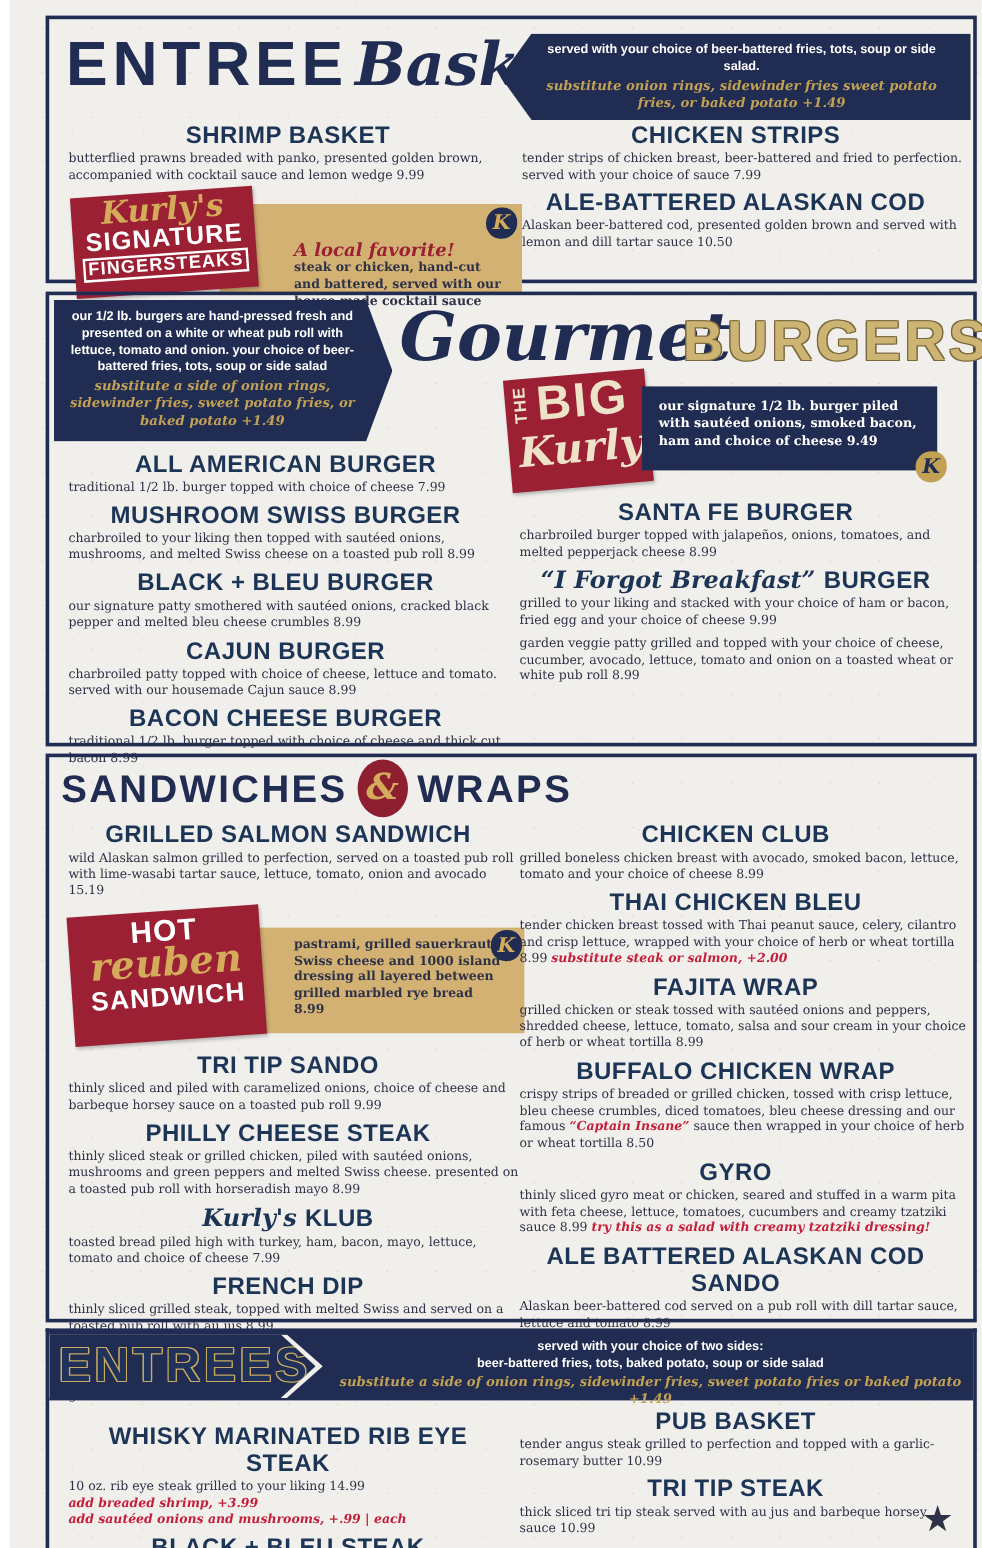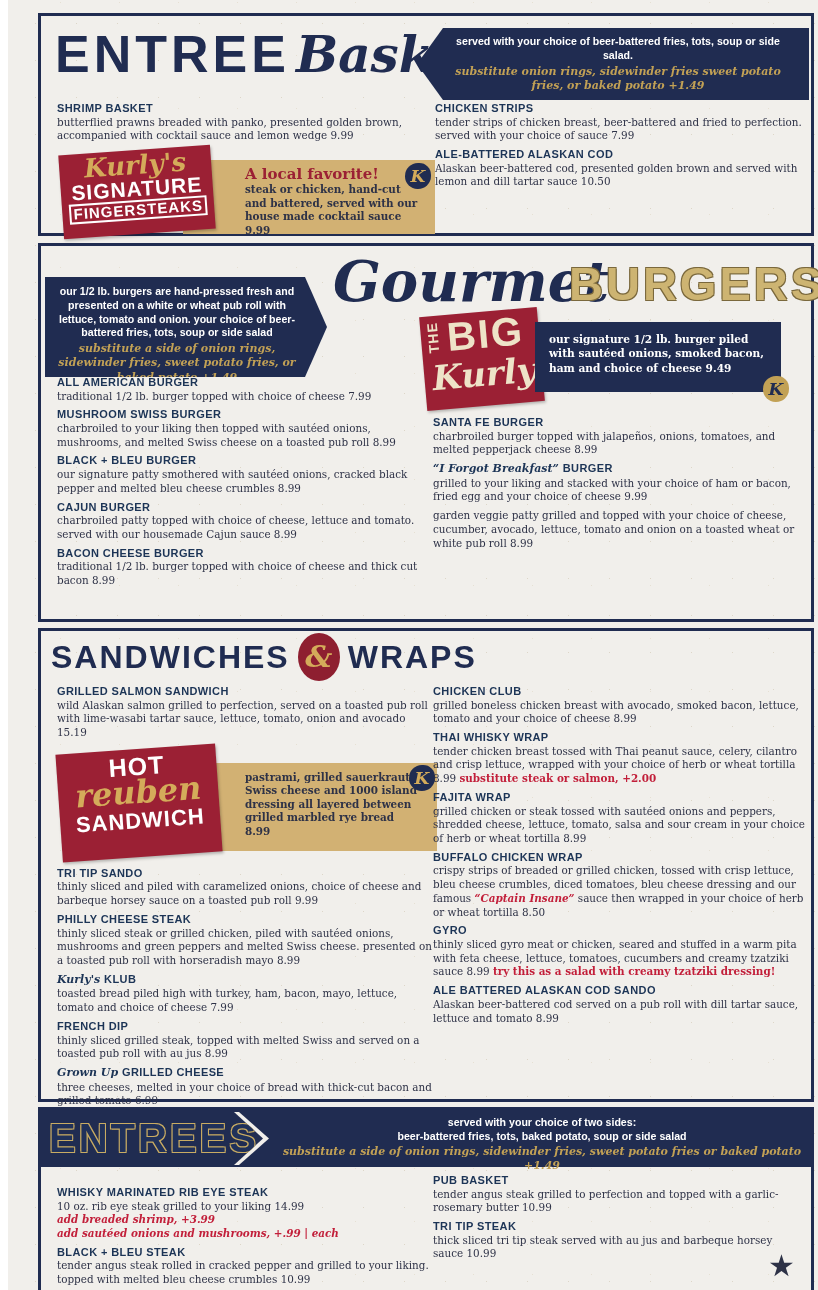--- a/index.html
+++ b/index.html
@@ -3,56 +3,56 @@
 <meta charset="utf-8">
 <style>
   html,body{margin:0;padding:0;}
   body{width:818px;height:1290px;background:#ffffff;font-family:"DejaVu Serif",serif;overflow:hidden;}
   .paper{position:absolute;left:8px;top:0;width:810px;height:1290px;
     background:#f1efeb;
     background-image:radial-gradient(#ddd6c8 0.6px, transparent 0.8px),radial-gradient(#e6e0d3 0.6px, transparent 0.8px);
     background-size:41px 37px,59px 53px;background-position:7px 5px,23px 29px;}
   .box{position:absolute;border:3px solid #202c51;background:transparent;box-sizing:border-box;}
   .item{margin-bottom:5px;}
-  .item-title{font-family:"Liberation Sans",sans-serif;font-weight:bold;color:#1c3456;font-size:11px;letter-spacing:0.4px;margin:0 12px 1px 0;line-height:1.15;}
+  .item-title{font-family:"Liberation Sans",sans-serif;font-weight:bold;color:#1c3456;font-size:20px;letter-spacing:0.4px;margin:0 12px 1px 0;line-height:1.15;text-align:center;}
   .title-script{font-family:"DejaVu Serif",serif;font-style:italic;font-weight:bold;letter-spacing:0;}
   .item-body{margin:0 0 3px 0;font-size:10.4px;line-height:1.32;color:#2e3247;}
   .seg-plain{}
   .seg-red-line{display:block;color:#c21f3a;font-style:italic;font-weight:bold;}
-  .seg-red-italic{color:#c21f3a;font-weight:bold;}
+  .seg-red-italic{color:#c21f3a;font-style:italic;font-weight:bold;}
   .seg-red-script{color:#c21f3a;font-style:italic;font-weight:bold;text-align:right;}
   .col{position:absolute;}
   
   .s1{left:30px;top:13px;width:776px;height:223px;}
   .s1 .hero{position:absolute;left:14px;top:8px;white-space:nowrap;}
   .hero-caps{font-family:"Liberation Sans",sans-serif;font-weight:bold;font-size:52px;color:#202c51;letter-spacing:4px;}
   .hero-script{font-family:"DejaVu Serif",serif;font-style:italic;font-weight:bold;font-size:50px;color:#202c51;margin-left:6px;}
   .banner-left-arrow{position:absolute;right:2px;top:12px;width:392px;height:72px;background:#202c51;
     clip-path:polygon(26px 0,100% 0,100% 100%,26px 100%,0 50%);
     color:#fff;text-align:center;padding:7px 26px 0 36px;box-sizing:border-box;}
   .banner-bold{font-family:"Liberation Sans",sans-serif;font-weight:bold;font-size:10.6px;line-height:1.3;}
   .banner-script{font-family:"DejaVu Serif",serif;font-style:italic;font-weight:bold;font-size:11px;color:#c2a155;line-height:1.3;margin-top:2px;}
   
   .promo{position:relative;}
   .promo-red{position:absolute;background:#9b2034;color:#fff;text-align:center;box-shadow:1px 2px 3px rgba(0,0,0,0.25);}
   .promo-red .rs{font-family:"DejaVu Serif",serif;font-style:italic;font-weight:bold;color:#d4ab5a;}
   .promo-red .rc{font-family:"Liberation Sans",sans-serif;font-weight:bold;letter-spacing:1px;line-height:1.05;}
   .promo-red .rc.outline{border:2px solid #fff;display:inline-block;padding:0 2px;}
   .promo-tan{position:absolute;background:#d2b173;box-sizing:border-box;}
-  .tan-tagline{font-family:"DejaVu Serif",serif;font-weight:bold;color:#9b2034;font-size:15px;}
+  .tan-tagline{font-family:"DejaVu Serif",serif;font-style:italic;font-weight:bold;color:#9b2034;font-size:15px;margin-top:24px;}
   .tan-desc{font-size:10.4px;line-height:1.3;color:#2e3247;font-weight:bold;}
   .k-badge{position:absolute;width:26px;height:26px;border-radius:50% 45% 50% 48%;text-align:center;line-height:26px;
     font-family:"DejaVu Serif",serif;font-style:italic;font-weight:bold;font-size:17px;}
   .k-navy{background:#202c51;color:#d4ab5a;}
   .k-gold{background:#c2a155;color:#202c51;}
   
   .s2{left:30px;top:243px;width:776px;height:379px;}
-  .s2-info{position:absolute;left:4px;top:4px;width:282px;height:100px;background:#202c51;
+  .s2-info{position:absolute;left:4px;top:4px;width:282px;height:118px;background:#202c51;
     clip-path:polygon(0 0,calc(100% - 22px) 0,100% 50%,calc(100% - 22px) 100%,0 100%);
-    color:#fff;text-align:center;padding:8px 28px 0 10px;box-sizing:border-box;margin-top:27px;}
+    color:#fff;text-align:center;padding:8px 28px 0 10px;box-sizing:border-box;}
   .s2-title-script{position:absolute;left:292px;top:2px;font-family:"DejaVu Serif",serif;font-style:italic;font-weight:bold;font-size:56px;color:#202c51;}
   .s2-title-caps{position:absolute;left:528px;top:10px;font-family:"Liberation Sans",sans-serif;font-weight:bold;font-size:47px;letter-spacing:3px;color:#cdb472;
     text-shadow:1px 1px 0 #7a683c,-1px -1px 0 #7a683c,1px -1px 0 #7a683c,-1px 1px 0 #7a683c;}
   .bk-red{position:absolute;left:382px;top:66px;width:118px;height:94px;background:#9b2034;transform:rotate(-5deg);
     box-shadow:1px 2px 3px rgba(0,0,0,0.25);color:#eee3c8;}
   .bk-the{position:absolute;left:4px;top:6px;writing-mode:vertical-rl;transform:rotate(180deg);
     font-family:"Liberation Sans",sans-serif;font-weight:bold;font-size:14px;letter-spacing:1px;}
   .bk-big{position:absolute;left:26px;top:0px;font-family:"Liberation Sans",sans-serif;font-weight:bold;font-size:40px;letter-spacing:2px;}
   .bk-script{position:absolute;left:8px;top:42px;font-family:"DejaVu Serif",serif;font-style:italic;font-weight:bold;font-size:34px;}
   .bk-desc{position:absolute;left:494px;top:76px;width:246px;height:70px;background:#202c51;color:#fff;
@@ -219,21 +219,21 @@
             <p class="item-body"><span class="seg-plain">three cheeses, melted in your choice of bread with thick-cut bacon and grilled tomato 6.99</span></p>
           </div>
         </div>
     </div>
     <div class="col" style="left:392px;top:54px;width:372px;">
         <div class="item">
           <h3 class="item-title"><span>CHICKEN CLUB</span></h3>
           <p class="item-body"><span class="seg-plain">grilled boneless chicken breast with avocado, smoked bacon, lettuce, tomato and your choice of cheese 8.99</span></p>
         </div>
         <div class="item">
-          <h3 class="item-title"><span>THAI WHISKY WRAP</span></h3>
+          <h3 class="item-title"><span>THAI CHICKEN BLEU</span></h3>
           <p class="item-body"><span class="seg-plain">tender chicken breast tossed with Thai peanut sauce, celery, cilantro and crisp lettuce, wrapped with your choice of herb or wheat tortilla 8.99 </span><span class="seg-red-italic">substitute steak or salmon, +2.00</span></p>
         </div>
         <div class="item">
           <h3 class="item-title"><span>FAJITA WRAP</span></h3>
           <p class="item-body"><span class="seg-plain">grilled chicken or steak tossed with sautéed onions and peppers, shredded cheese, lettuce, tomato, salsa and sour cream in your choice of herb or wheat tortilla 8.99</span></p>
         </div>
         <div class="item">
           <h3 class="item-title"><span>BUFFALO CHICKEN WRAP</span></h3>
           <p class="item-body"><span class="seg-plain">crispy strips of breaded or grilled chicken, tossed with crisp lettuce, bleu cheese crumbles, diced tomatoes, bleu cheese dressing and our famous </span><span class="seg-red-script">“Captain Insane”</span><span class="seg-plain"> sauce then wrapped in your choice of herb or wheat tortilla 8.50</span></p>
         </div>

